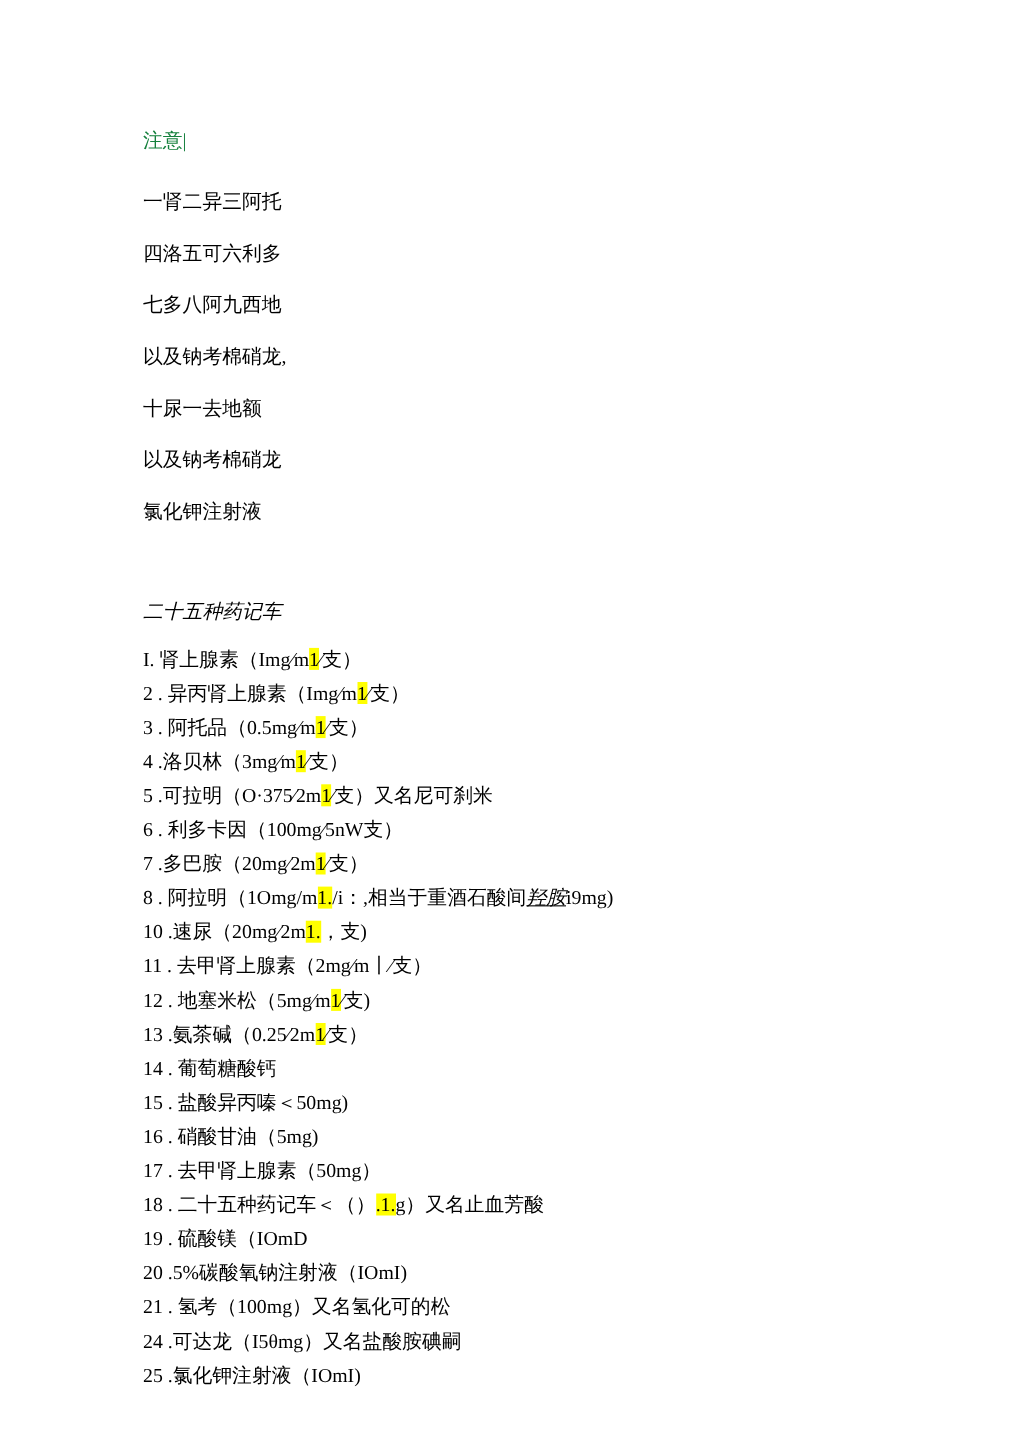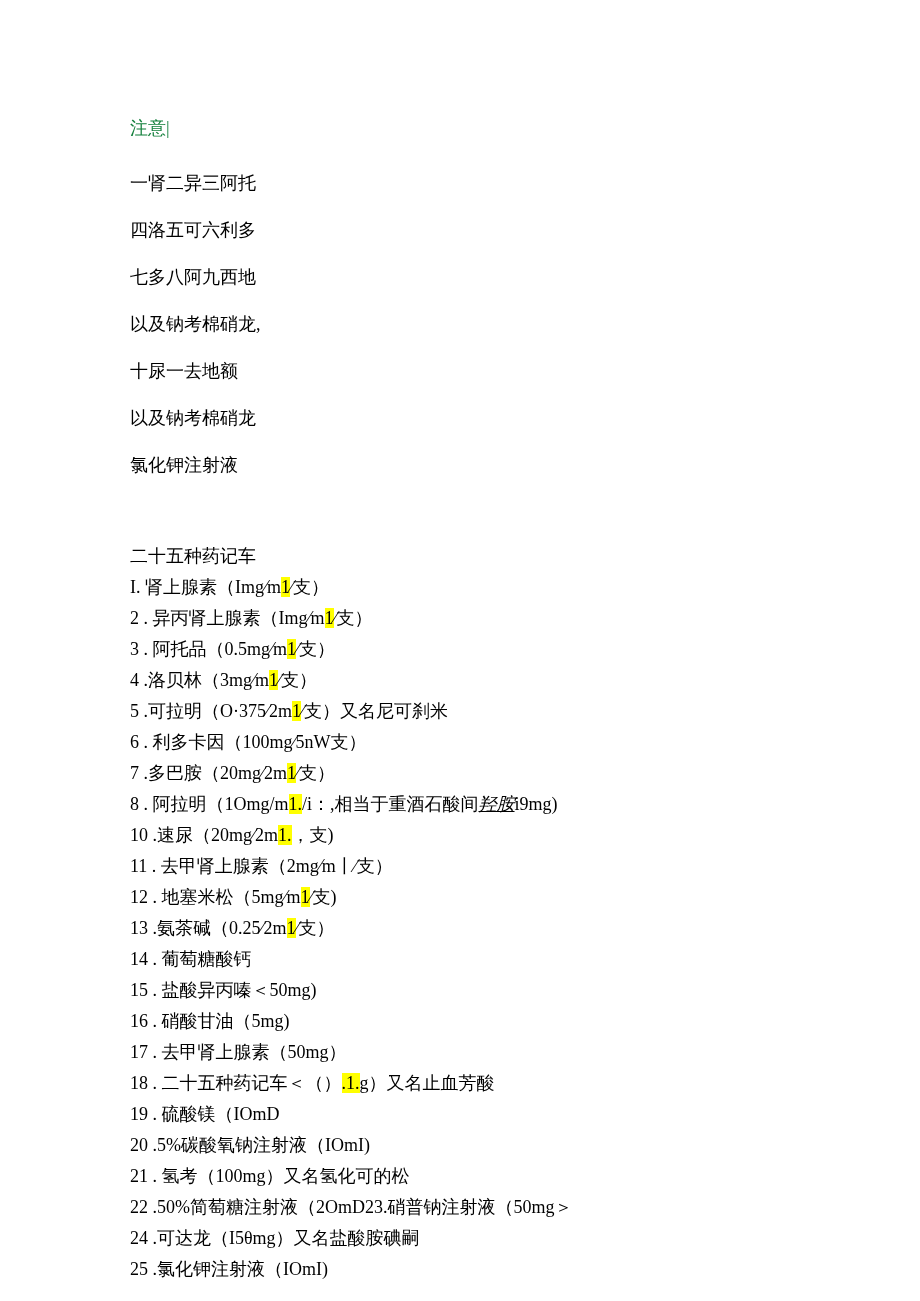--- a/index.html
+++ b/index.html
@@ -19,21 +19,22 @@
     color: #15803d;
     margin-bottom: 28px;
   }
   .mnemonic-line {
     margin-bottom: 20px;
   }
   .mnemonic-block {
     margin-bottom: 64px;
   }
   .list-title {
-    margin-bottom: 4px;
+    margin-bottom: 16px;
+    font-style: italic;
   }
   .drug-line {
     margin-bottom: 4px;
   }
   .hl {
     background-color: #ffff00;
   }
   .italic {
     font-style: italic;
     font-family: "SimSun", "宋体", serif;
@@ -73,18 +74,17 @@
       <div class="drug-line"><span>12</span><span> . 地塞米松（5mg⁄m</span><span class="hl">1</span><span>⁄支)</span></div>
       <div class="drug-line"><span>13</span><span> .氨茶碱（0.25⁄2m</span><span class="hl">1</span><span>⁄支）</span></div>
       <div class="drug-line"><span>14</span><span> . 葡萄糖酸钙</span></div>
       <div class="drug-line"><span>15</span><span> . 盐酸异丙嗪＜50mg)</span></div>
       <div class="drug-line"><span>16</span><span> . 硝酸甘油（5mg)</span></div>
       <div class="drug-line"><span>17</span><span> . 去甲肾上腺素（50mg）</span></div>
       <div class="drug-line"><span>18</span><span> . 二十五种药记车＜（）</span><span class="hl">.1.</span><span>g）又名止血芳酸</span></div>
       <div class="drug-line"><span>19</span><span> . 硫酸镁（IOmD</span></div>
       <div class="drug-line"><span>20</span><span> .5%碳酸氧钠注射液（IOmI)</span></div>
       <div class="drug-line"><span>21</span><span> . 氢考（100mg）又名氢化可的松</span></div>
-      <div class="drug-line"><span>22</span><span> .50%简萄糖注射液（2OmD23.硝普钠注射液（50mg＞</span></div>
       <div class="drug-line"><span>24</span><span> .可达龙（I5θmg）又名盐酸胺碘嗣</span></div>
       <div class="drug-line"><span>25</span><span> .氯化钾注射液（IOmI)</span></div>
     </div>
 
 </div>
 
 </body></html>

